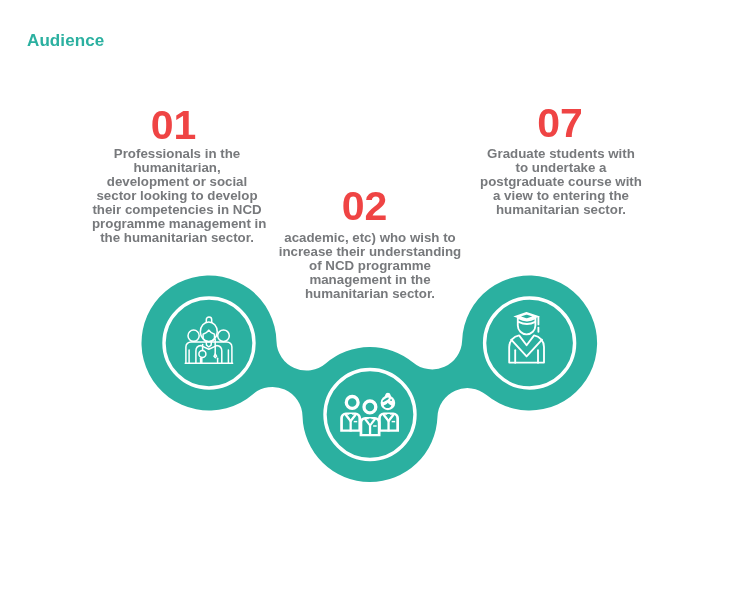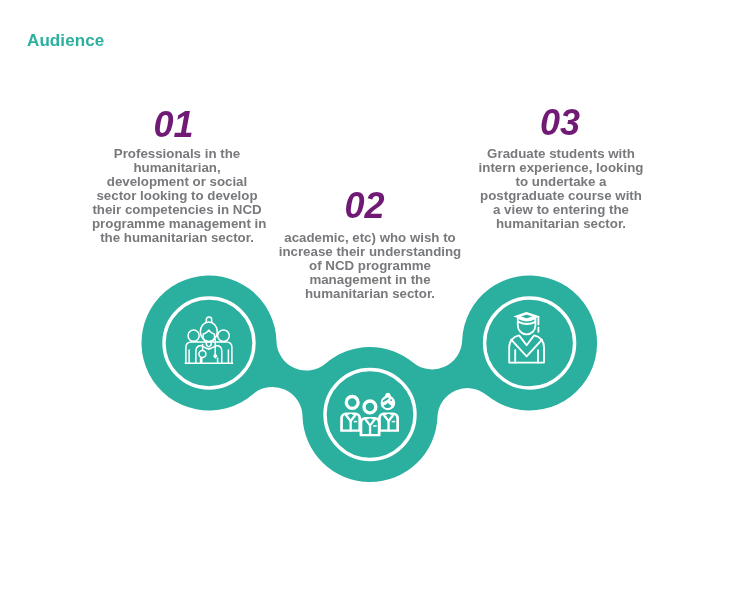--- a/index.html
+++ b/index.html
@@ -39,26 +39,25 @@
   .step-text {
     position: absolute;
     text-align: center;
     color: #77797c;
     font-size: 13.3px;
     font-weight: 700;
     line-height: 13.95px;
   }
   .step-num {
     display: block;
-    color: #701a75;
-    font-size: 36px;
+    color: #ef4444;
+    font-size: 41px;
     font-weight: 700;
     line-height: 30.4px;
     margin-bottom: 7px;
-    font-style: italic;
   }
   .step-body { display: block; }
   .ln { display: block; white-space: nowrap; }
   #s1 { left: 92px; top: 110px; width: 170px; }
   #s1 .step-num { padding-right: 7px; }
   #s2 .step-num { margin-bottom: 9.5px; }
   #s3 .step-num { margin-bottom: 9px; }
   #s2 .step-num { padding-right: 11px; }
   #s3 .step-num { padding-right: 2px; }
   #s2 { left: 277px; top: 191px; width: 186px; }
@@ -164,24 +163,23 @@
     <span class="step-num">02</span>
     <span class="step-body">
       <span class="ln">academic, etc) who wish to</span>
       <span class="ln">increase their understanding</span>
       <span class="ln">of NCD programme</span>
       <span class="ln">management in the</span>
       <span class="ln">humanitarian sector.</span>
     </span>
   </div>
   <div class="step-text" id="s3">
-    <span class="step-num">03</span>
+    <span class="step-num">07</span>
     <span class="step-body">
       <span class="ln">Graduate students with</span>
-      <span class="ln">intern experience, looking</span>
       <span class="ln">to undertake a</span>
       <span class="ln">postgraduate course with</span>
       <span class="ln">a view to entering the</span>
       <span class="ln">humanitarian sector.</span>
     </span>
   </div>
 
 </div>
 
 </body></html>

